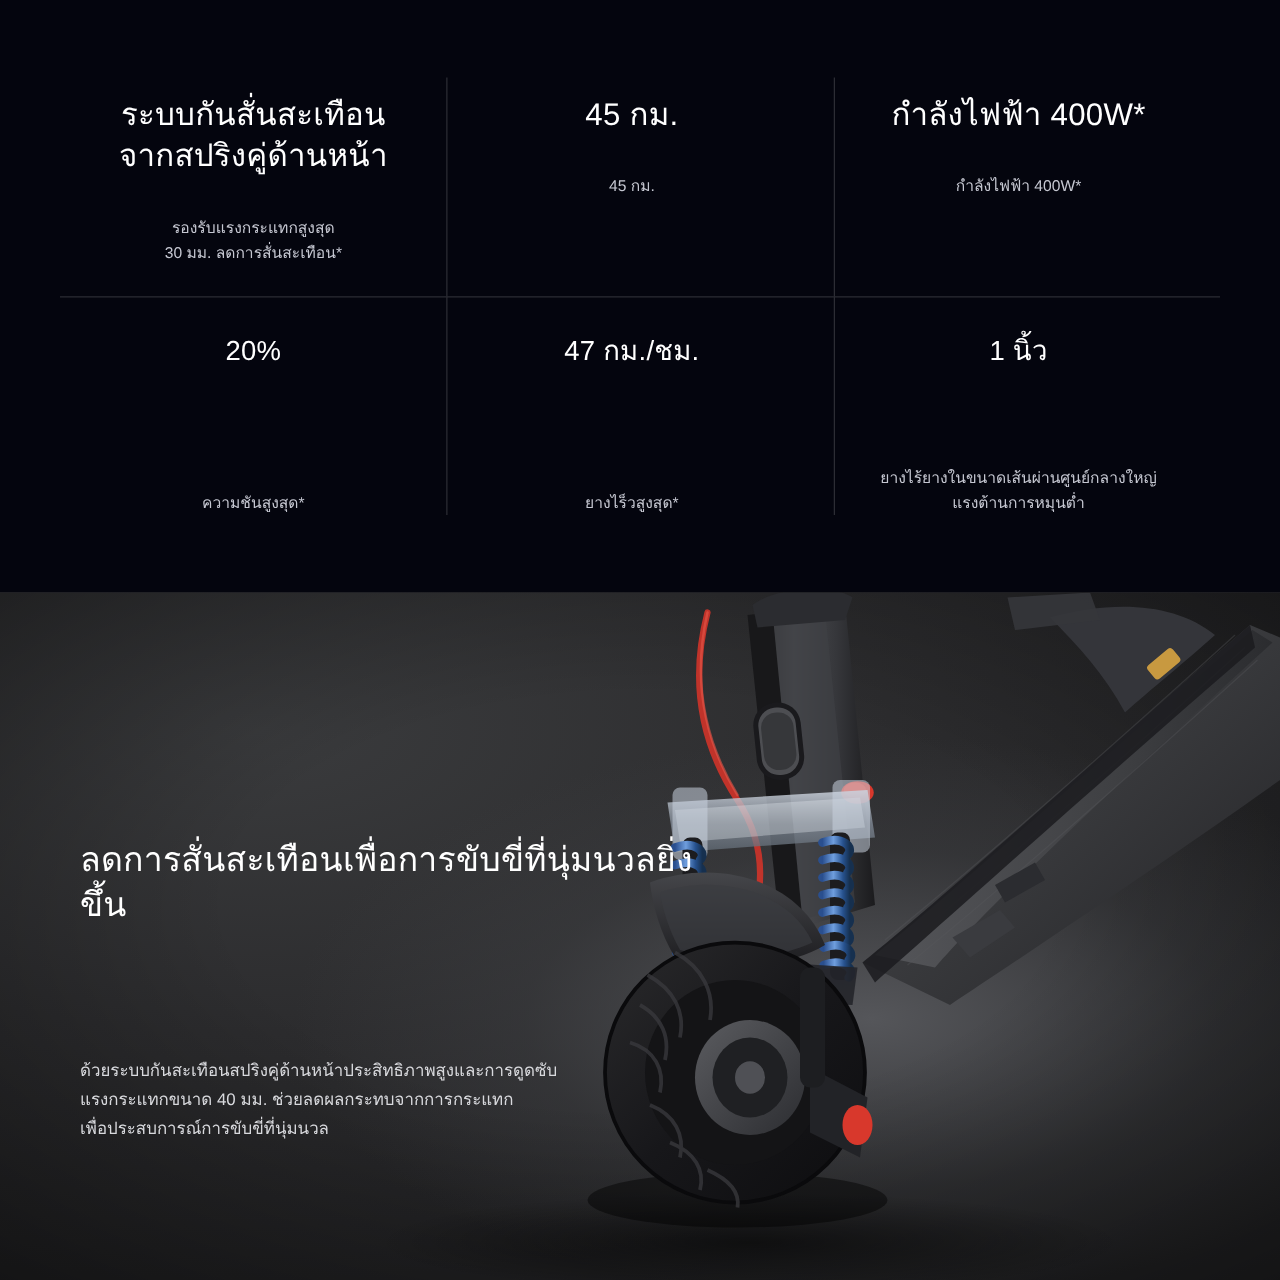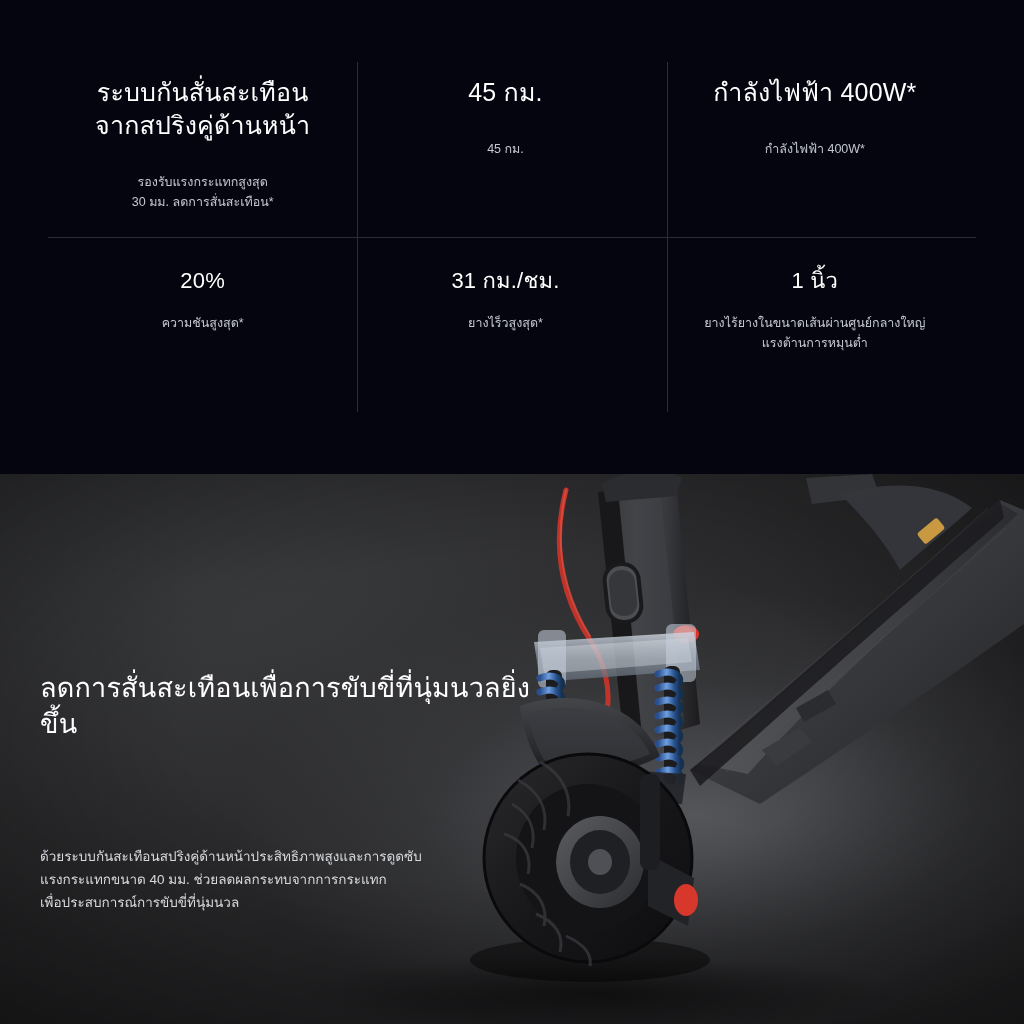--- a/index.html
+++ b/index.html
@@ -32,21 +32,21 @@
   }
   .spec-cell {
     position:relative;
     display:flex;
     flex-direction:column;
     align-items:center;
     justify-content:flex-start;
     padding:14px 26px 0 26px;
     text-align:center;
   }
-  .spec-cell.r2 { justify-content:flex-start; padding-top:28px; }
+  .spec-cell.r2 { justify-content:space-between; padding-top:28px; }
 
   
   .spec-cell.c2, .spec-cell.c3 {
     border-left:1px solid rgba(255,255,255,0.16);
     padding-left:12px;
   }
   .spec-cell.r2 {
     border-top:1px solid rgba(255,255,255,0.16);
   }
 
@@ -85,21 +85,21 @@
       radial-gradient(ellipse 60% 55% at 68% 62%, #55565a 0%, rgba(60,61,64,0.55) 45%, rgba(40,40,43,0) 75%),
       radial-gradient(ellipse 90% 80% at 20% 20%, #3a3b3d 0%, #2c2c2e 55%, #232325 100%),
       linear-gradient(160deg,#343436 0%, #2a2a2c 55%, #1e1e20 100%);
   }
   .hero-vignette {
     position:absolute; inset:0;
     background:radial-gradient(ellipse 80% 75% at 50% 45%, rgba(0,0,0,0) 40%, rgba(0,0,0,0.45) 100%);
   }
   .hero-text {
     position:absolute;
-    left:40px; top:196px;
+    left:64px; top:196px;
     width:520px;
     z-index:6;
   }
   .hero-heading {
     color:#ffffff;
     font-size:27px;
     line-height:1.35;
     font-weight:400;
     letter-spacing:0.2px;
   }
@@ -144,21 +144,21 @@
         <div class="spec-title">กำลังไฟฟ้า 400W*</div>
         <div class="spec-sub">กำลังไฟฟ้า 400W*</div>
       </div>
 
       <div class="spec-cell r2 c1">
         <div class="spec-title">20%</div>
         <div class="spec-sub">ความชันสูงสุด*</div>
       </div>
 
       <div class="spec-cell r2 c2">
-        <div class="spec-title">31 กม./ชม.</div>
+        <div class="spec-title">47 กม./ชม.</div>
         <div class="spec-sub">ยางไร็วสูงสุด*</div>
       </div>
 
       <div class="spec-cell r2 c3">
         <div class="spec-title">1 นิ้ว</div>
         <div class="spec-sub">ยางไร้ยางในขนาดเส้นผ่านศูนย์กลางใหญ่
 แรงต้านการหมุนต่ำ</div>
       </div>
 
     </div>

